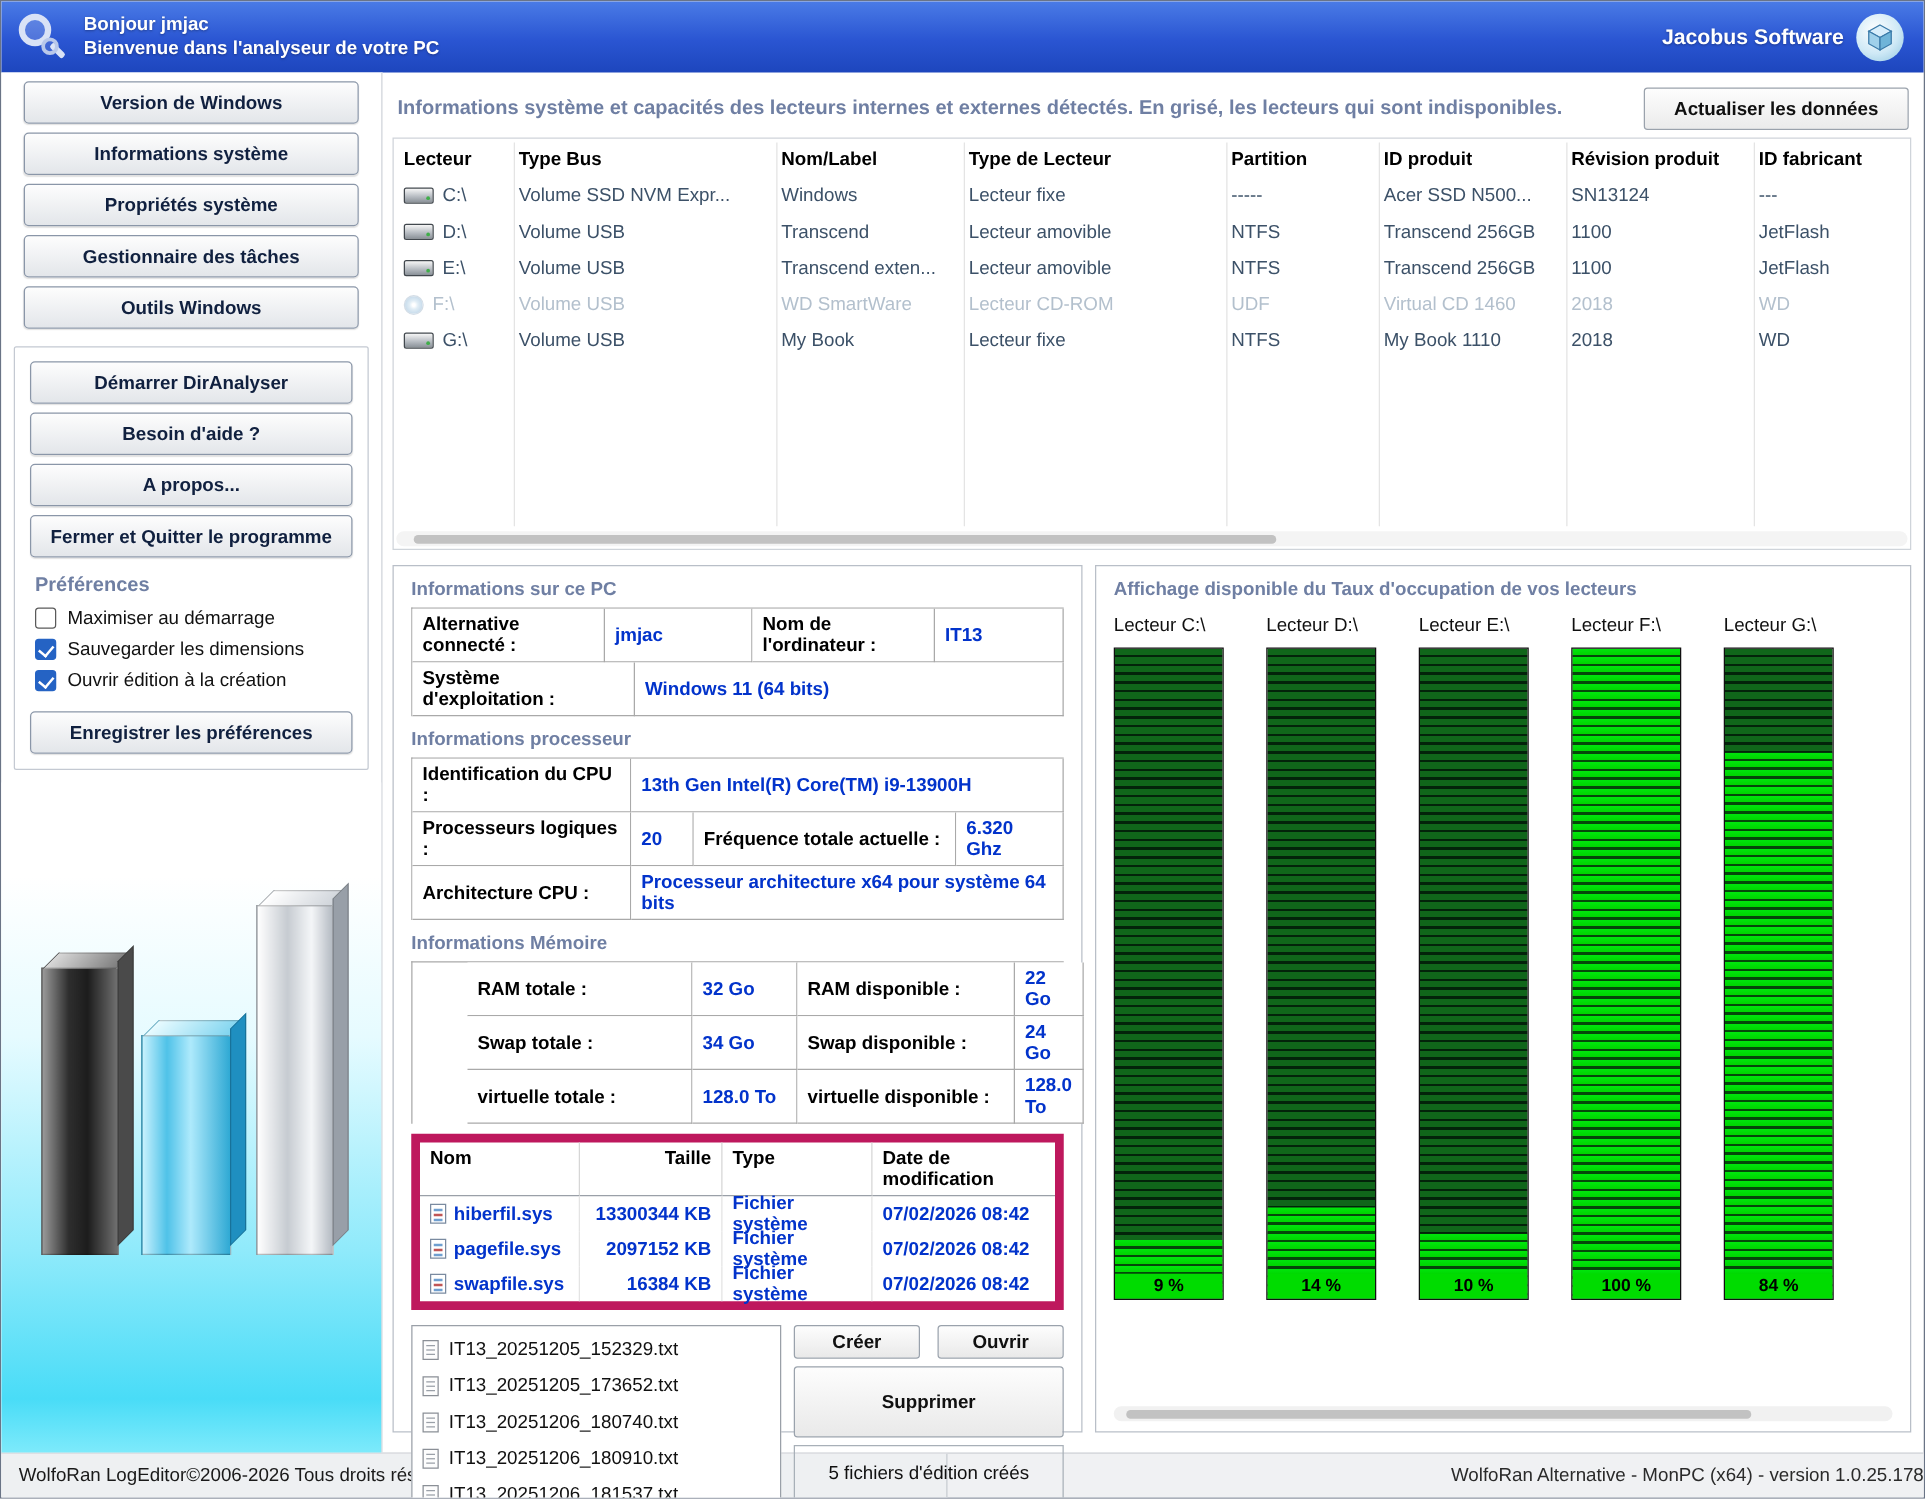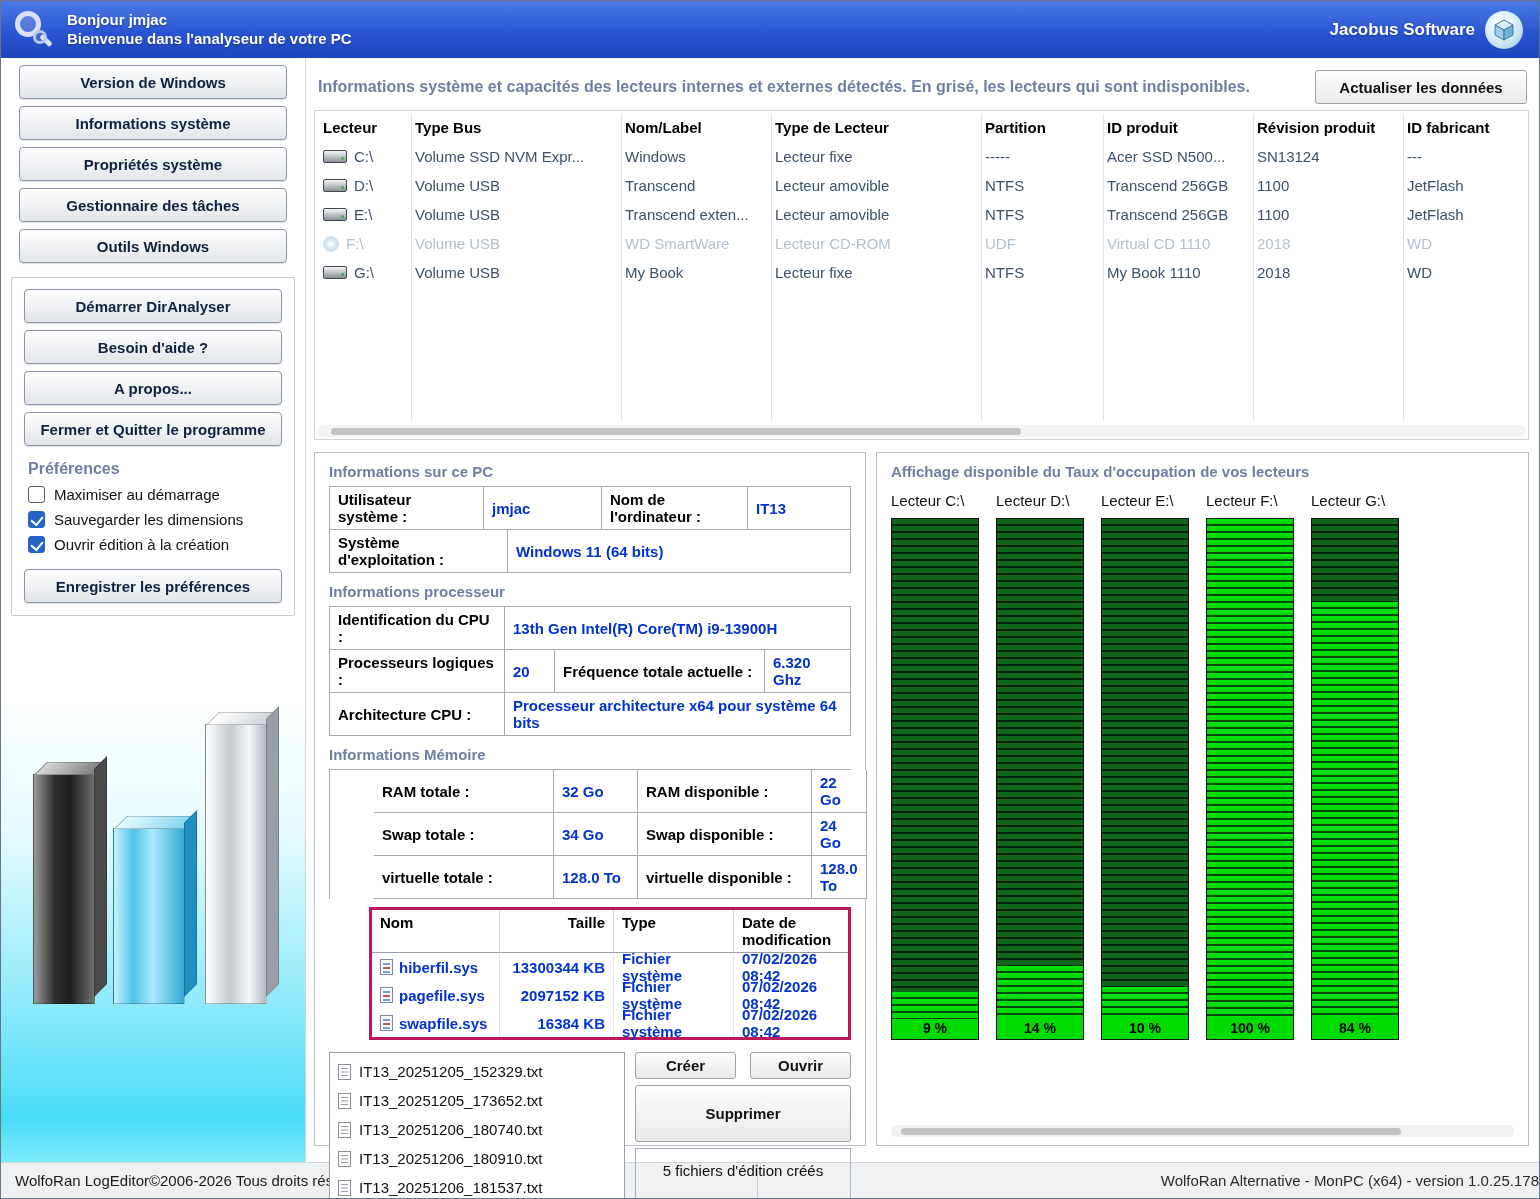--- a/index.html
+++ b/index.html
@@ -90,21 +90,21 @@
   .sec-title.mt { margin-top:10px; }
   .tbl { border-top:1px solid #a9a9a9; border-left:1px solid #a9a9a9; }
   .trow { display:flex; }
   .cell { border-right:1px solid #a9a9a9; border-bottom:1px solid #a9a9a9; min-height:29px; padding:4px 8px;
     display:flex; align-items:center; font-size:15px; background:#fff; }
   .lbl { font-weight:bold; color:#000; }
   .val { font-weight:bold; color:#0233cb; }
   .memgrid { display:grid; grid-template-columns:180px 84px 174px 1fr;padding-left:44px; }
 
   
-  .files-tbl { margin-top:8px; border:3px solid #be185d;margin-left:40px; }
+  .files-tbl { margin-top:8px; border:7px solid #be185d; }
   .ft-grid { display:grid; grid-template-columns:128px 114px 120px 1fr; }
   .ft-h { font-weight:bold; color:#000; font-size:15px; padding:4px 8px; border-bottom:1px solid #9aa0a8; border-right:1px solid #d6d6d6; }
   .ft-c { font-size:15px; padding:4px 8px; display:flex; align-items:center; gap:6px; border-right:1px solid #e4e4e4; height:28px; }
   .ft-grid > :nth-child(4n) { border-right:none; }
   .ta-r { justify-content:flex-end; text-align:right; }
   .file-icon { width:13px; height:16px; background:#fff; border:1px solid #7a8aa0; position:relative; flex:0 0 auto; }
   .file-icon::before { content:""; position:absolute; left:2px; top:3px; width:7px; height:2px; background:#6f9fd0; box-shadow:0 4px 0 #c05555, 0 8px 0 #6f9fd0; }
 
   
   .bottom-row { display:flex; margin-top:12px; gap:10px; }
@@ -113,21 +113,21 @@
   .page-icon { width:13px; height:16px; background:#fdfdfd; border:1px solid #8a8f96; position:relative; flex:0 0 auto; }
   .page-icon::before { content:""; position:absolute; left:2px; top:3px; width:7px; height:1.5px; background:#9aa0a8; box-shadow:0 3.5px 0 #9aa0a8, 0 7px 0 #9aa0a8; }
   .actions-col { flex:1; display:flex; flex-direction:column; }
   .btn-pair { display:flex; gap:14px; }
   .std-btn { height:27px; border:1px solid #9aa2ac; border-radius:3px; background:linear-gradient(180deg,#fdfdfd,#e9e9e9);
     font-weight:bold; font-size:15px; color:#101010; display:flex; align-items:center; justify-content:center; flex:1; }
   .del-btn { margin-top:6px; }
   .status-box { margin-top:6px; border:1px solid #a8b0b8; flex:1; padding-top:13px; text-align:center; font-size:15px; color:#101010; }
 
   
-  .gauge-row { display:flex; gap:17px; margin-top:12px;align-items:center; }
+  .gauge-row { display:flex; gap:34px; margin-top:12px;align-items:center; }
   .gauge { width:88px; flex:0 0 auto; }
   .gauge-label { font-size:15px; color:#101010; height:26px; }
   .gbar { position:relative; height:522px; border:1px solid #101010; overflow:hidden;
     background:repeating-linear-gradient(180deg,#10661a 0px,#10661a 5px,#03230a 5px,#03230a 7px); }
   .gfill { position:absolute; left:0; bottom:0; width:100%;
     background:repeating-linear-gradient(180deg,#00e60c 0px,#00d400 5px,#05470a 5px,#05470a 7px); }
   .gpct { position:absolute; left:0; bottom:1px; width:100%; height:19px; line-height:19px; text-align:center;
     background:#00dc00; color:#000; font-weight:bold; font-size:14px; }
   .gauges-scroll { position:absolute; left:14px; right:14px; bottom:8px; height:12px; background:#f1f1f1; border-radius:6px; }
 
@@ -283,21 +283,21 @@
 
         <div class="dt-grid dt-row disabled">
           <div class="dt-cell">
               <span class="cd-icon"></span>
               <span>F:\</span>
             </div>
           <div class="dt-cell">Volume USB</div>
           <div class="dt-cell">WD SmartWare</div>
           <div class="dt-cell">Lecteur CD-ROM</div>
           <div class="dt-cell">UDF</div>
-          <div class="dt-cell">Virtual CD 1110</div>
+          <div class="dt-cell">Virtual CD 1460</div>
           <div class="dt-cell">2018</div>
           <div class="dt-cell">WD</div>
         </div>
 
         <div class="dt-grid dt-row">
           <div class="dt-cell">
               <span class="drive-icon"></span>
               <span>G:\</span>
             </div>
           <div class="dt-cell">Volume USB</div>
@@ -314,21 +314,21 @@
         </div>
       </div>
 
       <div class="panels">
 
         <div class="panel panel-left">
           <div class="sec-title">Informations sur ce PC</div>
 
           <div class="tbl">
             <div class="trow">
-              <div class="cell lbl" style="width:154px">Utilisateur système :</div>
+              <div class="cell lbl" style="width:154px">Alternative connecté :</div>
               <div class="cell val" style="width:118px">jmjac</div>
               <div class="cell lbl" style="width:146px">Nom de l'ordinateur :</div>
               <div class="cell val" style="flex:1">IT13</div>
             </div>
             <div class="trow">
               <div class="cell lbl" style="width:178px">Système d'exploitation :</div>
               <div class="cell val" style="flex:1">Windows 11  (64 bits)</div>
             </div>
           </div>
 

